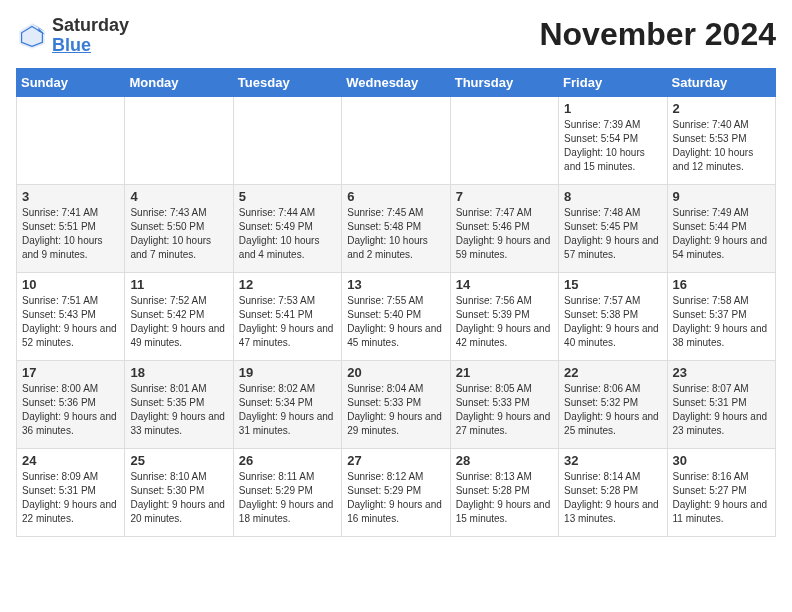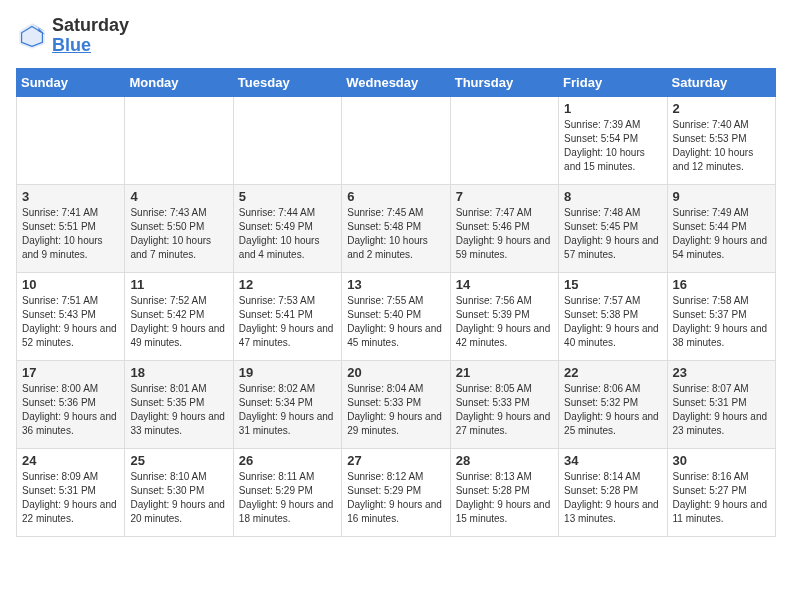--- a/index.html
+++ b/index.html
@@ -95,20 +95,21 @@
       <polygon points="20,8 33,16 33,28 20,33 7,28 7,16" fill="none" stroke="#3a7bd5" stroke-width="1.5"></polygon>
       <path d="M 28 10 L 36 18 L 28 14 Z" fill="#3a7bd5"></path>
       <path d="M 20 4 L 36 14 L 30 11 Z" fill="#3a7bd5"></path>
     </svg>
     <div class="logo-text">
       <div><span class="logo-general">Saturday</span></div>
       <div><span class="logo-blue">Blue</span></div>
     </div>
   </div>
   <div class="title-area">
+    <div class="month-title">November 2024</div>
   </div>
 </div>
 
 <table>
   <thead>
     <tr>
       <th>Sunday</th>
       <th>Monday</th>
       <th>Tuesday</th>
       <th>Wednesday</th>
@@ -294,21 +295,21 @@
           Sunrise: 8:12 AM<br>Sunset: 5:29 PM<br>Daylight: 9 hours and 16 minutes.
         </div>
         </td>
         <td>
           <div class="day-number">28</div>
         <div class="day-info">
           Sunrise: 8:13 AM<br>Sunset: 5:28 PM<br>Daylight: 9 hours and 15 minutes.
         </div>
         </td>
         <td>
-          <div class="day-number">34</div>
+          <div class="day-number">32</div>
         <div class="day-info">
           Sunrise: 8:14 AM<br>Sunset: 5:28 PM<br>Daylight: 9 hours and 13 minutes.
         </div>
         </td>
         <td>
           <div class="day-number">30</div>
         <div class="day-info">
           Sunrise: 8:16 AM<br>Sunset: 5:27 PM<br>Daylight: 9 hours and 11 minutes.
         </div>
         </td>

